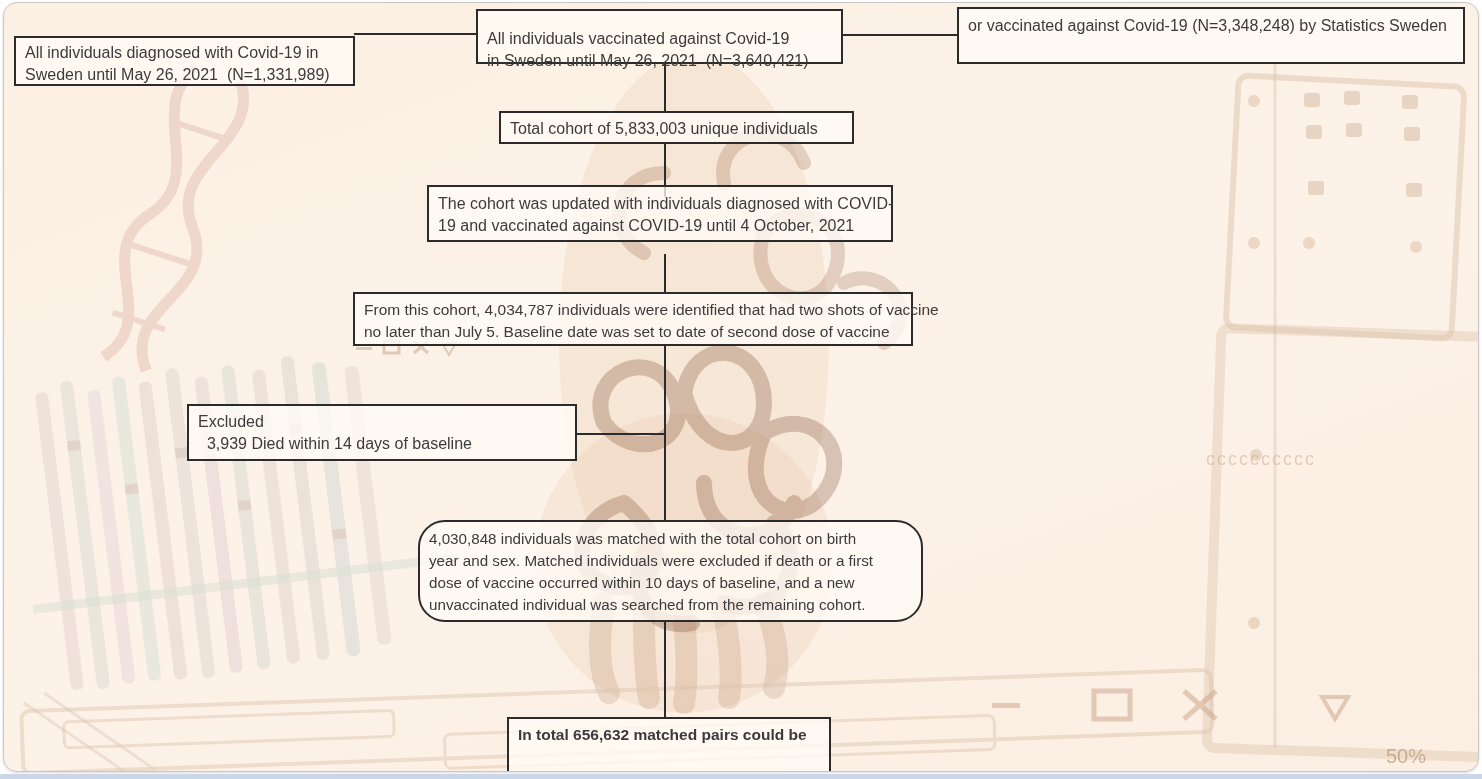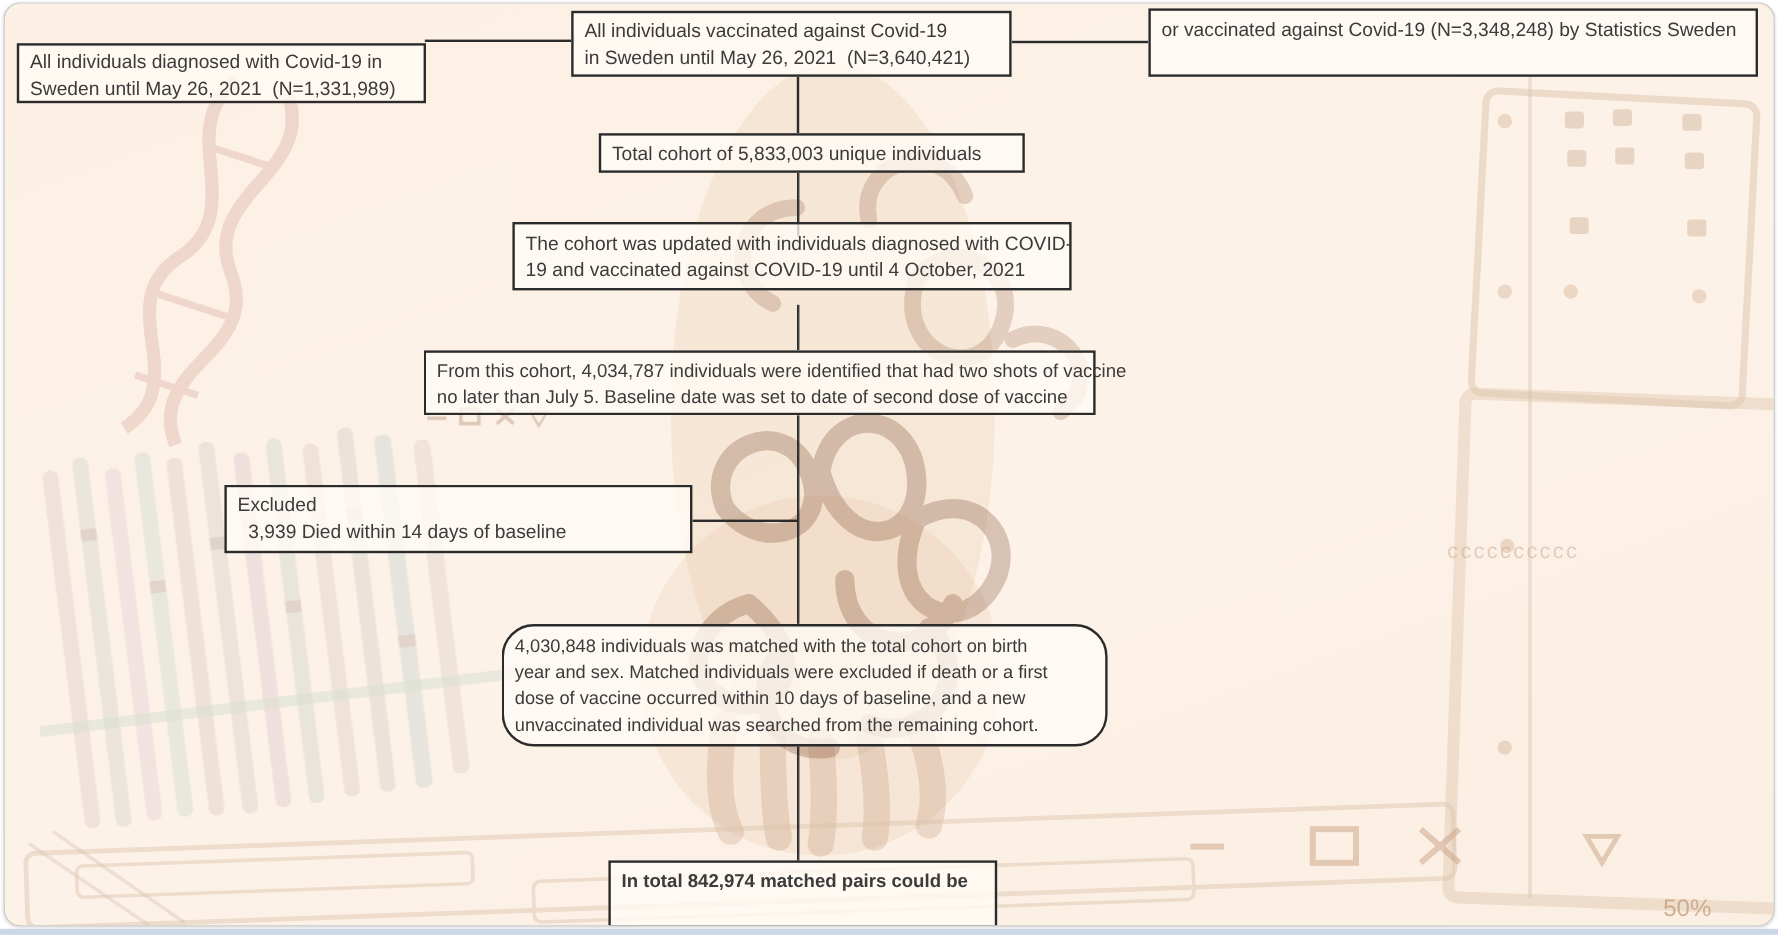--- a/index.html
+++ b/index.html
@@ -28,21 +28,21 @@
     position:absolute;box-sizing:border-box;
     background:rgba(255,251,246,0.78);
     border:2px solid #2b2b2b;
     padding:4px 9px 3px 9px;
     color:#3b3b3b;
     font-size:16px;line-height:22px;
     z-index:3;
   }
   .node .ln{white-space:pre;}
   .b-diagnosed{left:10px;top:7px;width:341px;height:50px;margin-top:26px;}
-  .b-vaccinated{left:472px;top:6px;width:367px;height:55px;padding-top:5px;}
+  .b-vaccinated{left:472px;top:6px;width:367px;height:55px;padding-top:17px;}
   .b-source{left:953px;top:4px;width:508px;height:57px;padding-top:6px;}
   .b-total{left:495px;top:108px;width:355px;height:33px;padding-top:5px;}
   .b-updated{left:423px;top:182px;width:466px;height:57px;padding-top:6px;}
   .b-twoshots{left:349px;top:289px;width:560px;height:54px;padding-top:5px;font-size:15.5px;}
   .b-excluded{left:183px;top:401px;width:390px;height:57px;padding-top:5px;}
   .b-matched{left:414px;top:517px;width:505px;height:102px;padding-top:6px;font-size:15.2px;border-radius:27px;}
   .b-final{left:503px;top:714px;width:324px;height:56px;padding-top:5px;font-weight:bold;font-size:15.5px;}
   
   .conn{position:absolute;background:#2b2b2b;z-index:2;}
 </style>
@@ -209,18 +209,18 @@
     </div>
 
     <div class="node b-matched">
       <div class="ln">4,030,848 individuals was matched with the total cohort on birth</div>
       <div class="ln">year and sex. Matched individuals were excluded if death or a first</div>
       <div class="ln">dose of vaccine occurred within 10 days of baseline, and a new</div>
       <div class="ln">unvaccinated individual was searched from the remaining cohort.</div>
     </div>
 
     <div class="node b-final">
-      <div class="ln">In total 842,974 matched pairs could be</div>
+      <div class="ln">In total 656,632 matched pairs could be</div>
     </div>
 
   </div>
   <div class="bottom-bar"></div>
 </div>
 
 </body></html>

